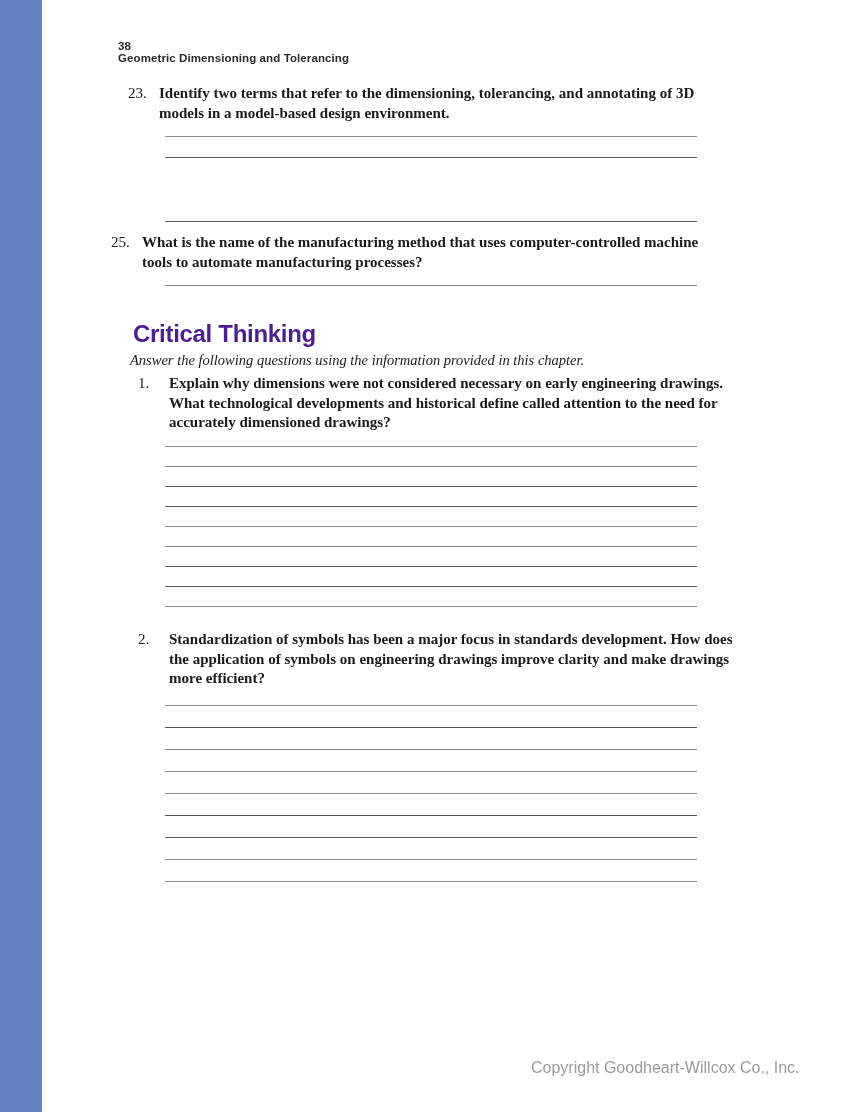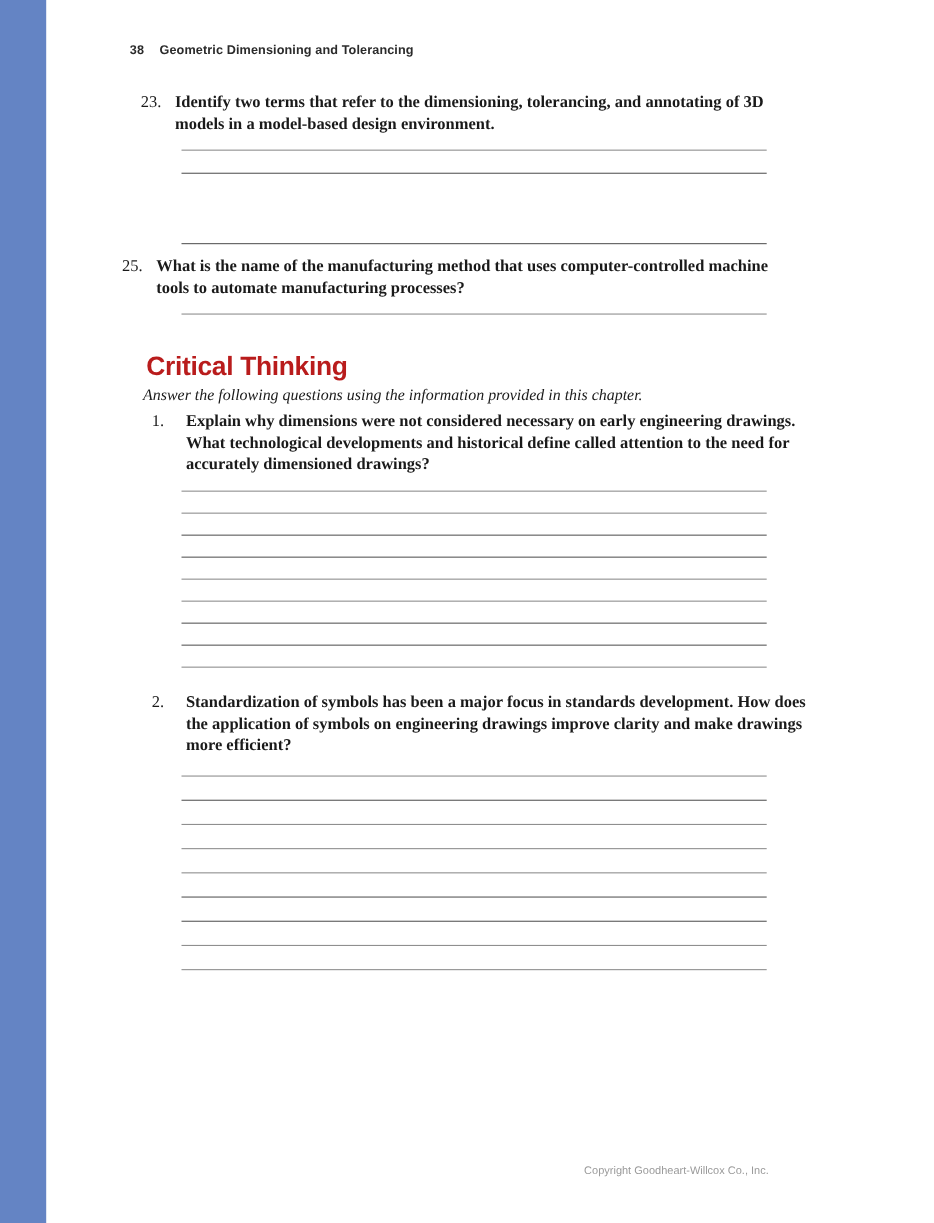--- a/index.html
+++ b/index.html
@@ -39,20 +39,21 @@
   .running-head {
     position: absolute;
     left: 76px;
     top: 40px;
     display: flex;
     align-items: flex-start;
     font-family: "Liberation Sans", sans-serif;
     font-size: 11.5px;
     color: #2b2b2b;
     letter-spacing: 0.1px;
+    flex-direction: column;
   }
   .running-head .folio {
     font-weight: bold;
     margin-right: 14px;
   }
   .running-head .head-title {
     font-weight: bold;
   }
   .qitem {
     position: relative;
@@ -86,34 +87,34 @@
   }
   .rule.light {
     border-bottom-color: #8f8f8f;
   }
 
   
   .section-head {
     font-family: "Liberation Sans", sans-serif;
     font-weight: bold;
     font-size: 24px;
-    color: #b91c1c;
+    color: #4c1d95;
     letter-spacing: -0.3px;
   }
   .section-sub {
     font-style: italic;
     font-size: 14.5px;
     color: #1a1a1a;
   }
 
   
   .footer {
     position: absolute;
     font-family: "Liberation Sans", sans-serif;
-    font-size: 10px;
+    font-size: 16px;
     color: #9a9a9a;
   }
 </style>
 </head>
 <body>
 
 <div class="side-bar"></div>
 
 <div class="page">
 

